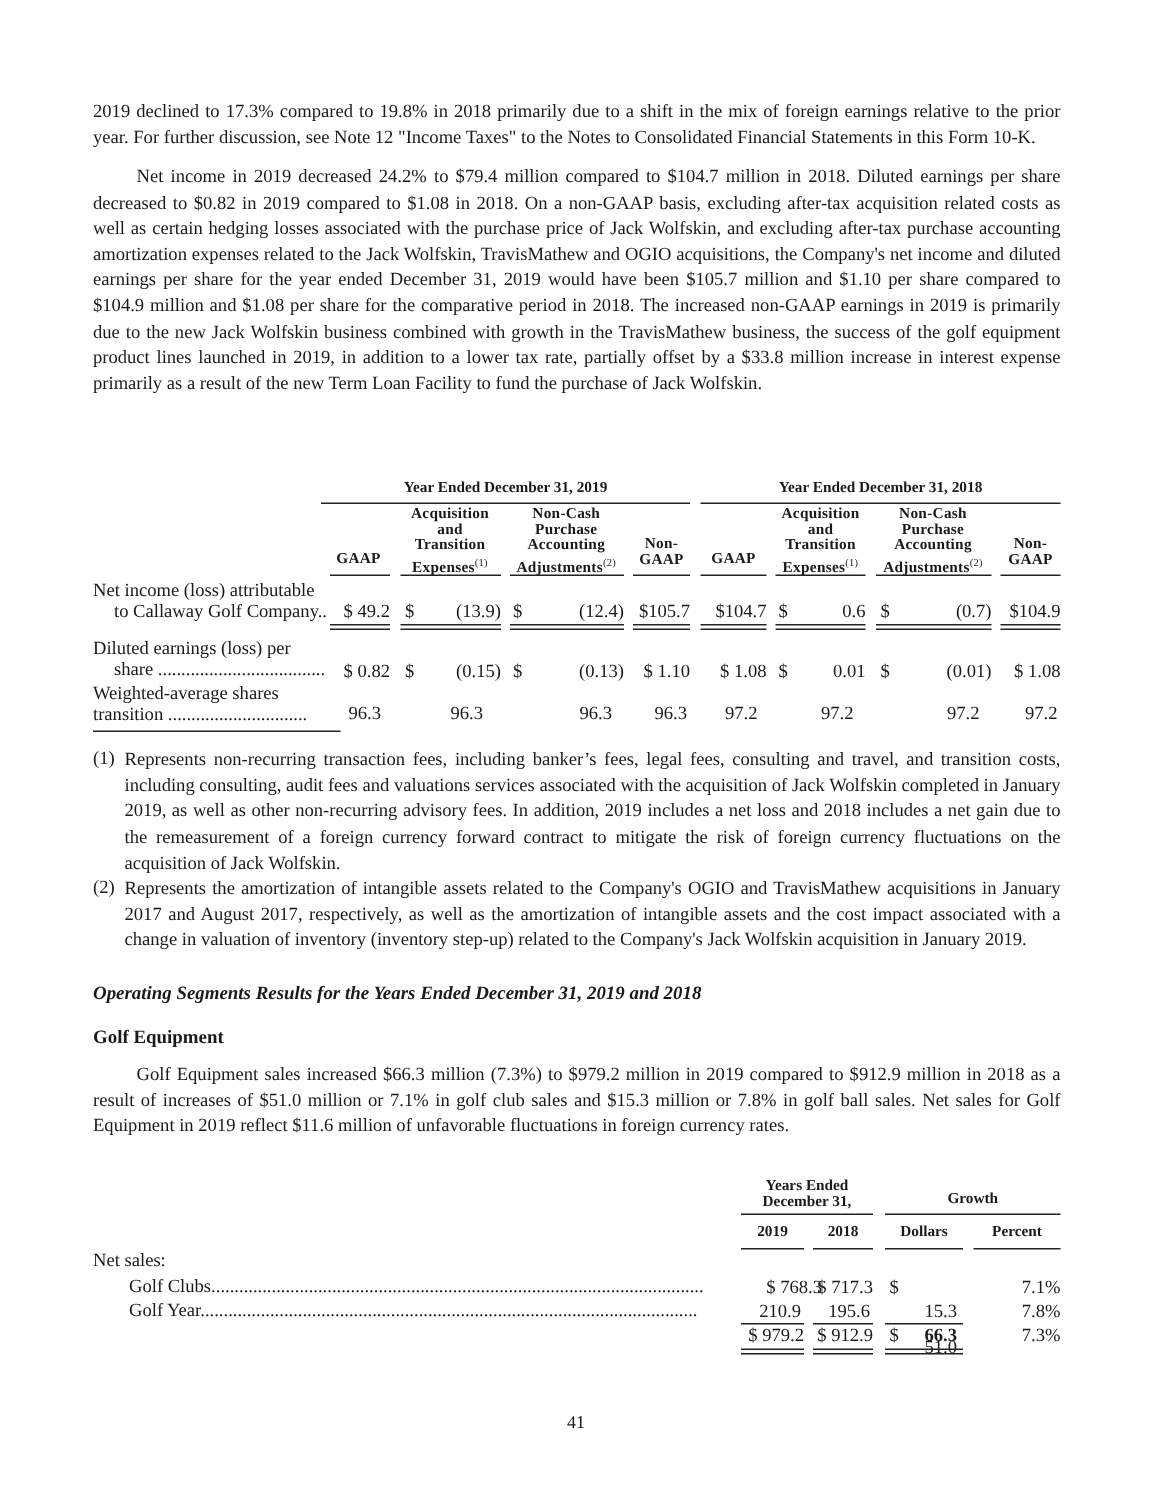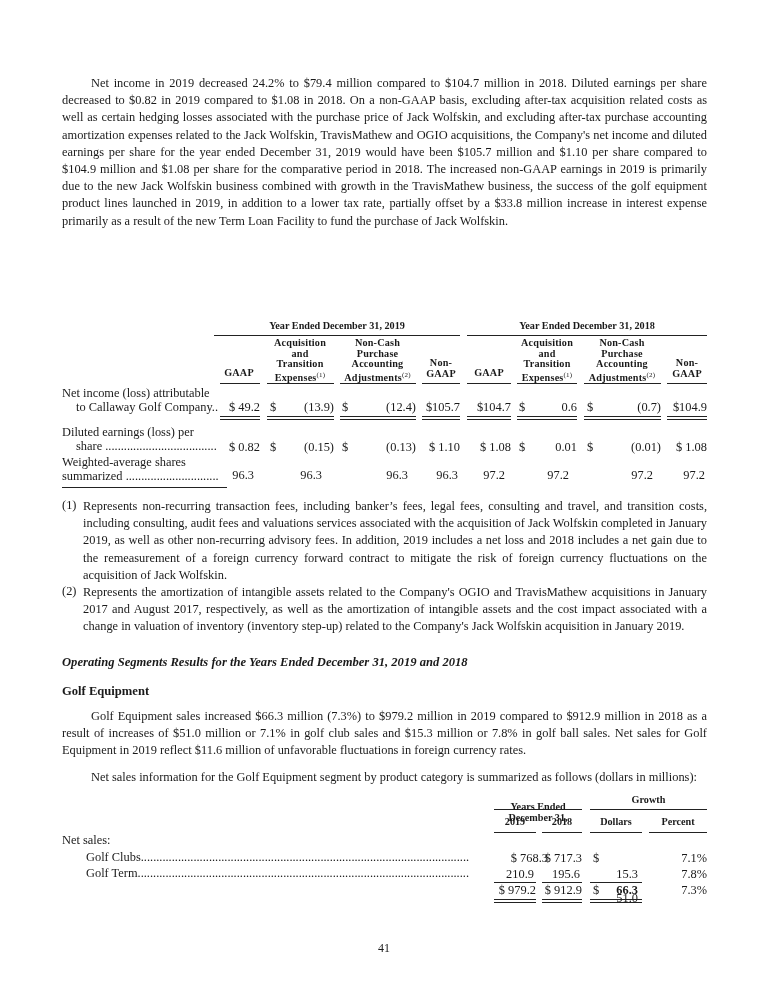--- a/index.html
+++ b/index.html
@@ -30,20 +30,21 @@
   .h-ital { position: absolute; left: 62px; top: 655px; font-style: italic; font-weight: bold; font-size: 12.6px; }
   .h-bold { position: absolute; left: 62px; top: 684px; font-weight: bold; font-size: 12.6px; }
   .seg { position: absolute; left: 62px; top: 708px; width: 645px; }
 
   .sales { position: absolute; left: 62px; top: 785px; width: 645px; }
 </style>
 </head>
 <body>
 
 <div class="page">
+  <p>2019 declined to 17.3% compared to 19.8% in 2018  primarily due to a shift in the mix of foreign earnings relative to the prior year. For further discussion, see Note 12 "Income Taxes" to the Notes to Consolidated Financial Statements in this Form 10-K.</p>
   <p class="indent gap">Net income in 2019 decreased 24.2% to $79.4 million compared to $104.7 million in 2018. Diluted earnings per share decreased to $0.82 in 2019 compared to $1.08 in 2018. On a non-GAAP basis, excluding after-tax acquisition related costs as well as certain hedging losses associated with the purchase price of Jack Wolfskin, and excluding after-tax purchase accounting amortization expenses related to the Jack Wolfskin, TravisMathew and OGIO acquisitions, the Company's net income and diluted earnings per share for the year ended December 31, 2019 would have been $105.7 million and $1.10 per share compared to $104.9 million and $1.08 per share for the comparative period in 2018. The increased non-GAAP earnings in 2019 is primarily due to the new Jack Wolfskin business combined with growth in the TravisMathew business, the success of the golf equipment product lines launched in 2019, in addition to a lower tax rate, partially offset by a $33.8 million increase in interest expense primarily as a result of the new Term Loan Facility to fund the purchase of Jack Wolfskin.</p>
 </div>
 
 <div class="recon">
 
   <div class="abs grp" style="left:152px; top:0; width:246px;">Year Ended December 31, 2019</div>
   <div class="rule" style="left:152px; top:15px; width:246px;"></div>
   <div class="abs grp" style="left:405px; top:0; width:240px;">Year Ended December 31, 2018</div>
   <div class="rule" style="left:405px; top:15px; width:240px;"></div>
 
@@ -128,21 +129,21 @@
   <div class="num" style="left:358px; top:120px; width:40px;">$ 1.10</div>
   <div class="num" style="left:405px; top:120px; width:44px;">$ 1.08</div>
   <div class="cur" style="left:457px; top:120px;">$</div>
   <div class="num" style="left:470px; top:120px; width:45px;">0.01</div>
   <div class="cur" style="left:525px; top:120px;">$</div>
   <div class="num" style="left:540px; top:120px; width:59px;">(0.01)</div>
   <div class="num" style="left:603px; top:120px; width:42px;">$ 1.08</div>
 
   <div class="lbl" style="left:0; top:136px;">
     <div>Weighted-average shares</div>
-    <div>summarized ..............................</div>
+    <div>transition ..............................</div>
   </div>
   <div class="num" style="left:158px; top:148px; width:34px;">96.3</div>
   <div class="num" style="left:205px; top:148px; width:55px;">96.3</div>
   <div class="num" style="left:278px; top:148px; width:68px;">96.3</div>
   <div class="num" style="left:358px; top:148px; width:38px;">96.3</div>
   <div class="num" style="left:405px; top:148px; width:38px;">97.2</div>
   <div class="num" style="left:455px; top:148px; width:52px;">97.2</div>
   <div class="num" style="left:522px; top:148px; width:69px;">97.2</div>
   <div class="num" style="left:603px; top:148px; width:40px;">97.2</div>
 </div>
@@ -154,25 +155,24 @@
 </div>
 <div class="fn" style="top:584px;">
   <span class="n">(2)</span>
   <p class="t">Represents the amortization of intangible assets related to the Company's OGIO and TravisMathew acquisitions in January 2017 and August 2017, respectively, as well as the amortization of intangible assets and the cost impact associated with a change in valuation of inventory (inventory step-up) related to the Company's Jack Wolfskin acquisition in January 2019.</p>
 </div>
 
 <div class="h-ital">Operating Segments Results for the Years Ended December 31, 2019 and 2018</div>
 <div class="h-bold">Golf Equipment</div>
 <div class="seg">
   <p class="indent">Golf Equipment sales increased $66.3 million (7.3%) to $979.2 million in 2019 compared to $912.9 million in 2018 as a result of increases of $51.0 million or 7.1% in golf club sales and $15.3 million or 7.8% in golf ball sales. Net sales for Golf Equipment in 2019 reflect $11.6 million of unfavorable fluctuations in foreign currency rates.</p>
-  <p class="indent gap">Net sales information for the Golf Equipment segment by product category is summarized as follows (dollars in millions):</p>
 </div>
 
 <div class="sales">
-  <div class="abs grp" style="left:432px; top:16px; width:88px; line-height:11px;text-align:center;">
+  <div class="abs grp" style="left:432px; top:0; width:88px; line-height:11px;text-align:center;">
     <div>Years Ended</div>
       <div>December 31,</div>
   </div>
   <div class="abs grp" style="left:528px; top:9px; width:117px;">Growth</div>
   <div class="rule" style="left:432px; top:24px; width:88px;"></div>
   <div class="rule" style="left:528px; top:24px; width:117px;"></div>
   <div class="abs grp" style="left:432px; top:31px; width:42px;">2019</div>
   <div class="abs grp" style="left:480px; top:31px; width:40px;">2018</div>
   <div class="abs grp" style="left:528px; top:31px; width:52px;">Dollars</div>
   <div class="abs grp" style="left:587px; top:31px; width:58px;">Percent</div>
@@ -183,21 +183,21 @@
 
   <div class="lbl" style="left:0; top:49px;">Net sales:</div>
 
   <div class="lbl" style="left:24px; top:66px; width:405px; overflow:hidden;"><span>Golf Clubs</span><span>..........................................................................................................</span></div>
   <div class="num" style="left:430px; top:66px; width:44px;margin-left:12px;">$ 768.3</div>
   <div class="num" style="left:478px; top:66px; width:42px;">$ 717.3</div>
   <div class="cur" style="left:531px; top:66px;">$</div>
   <div class="num" style="left:540px; top:66px; width:36px;margin-top:40px;">51.0</div>
   <div class="num" style="left:587px; top:66px; width:58px;">7.1%</div>
 
-  <div class="lbl" style="left:24px; top:82px; width:405px; overflow:hidden;"><span>Golf Term</span><span>...........................................................................................................</span></div>
+  <div class="lbl" style="left:24px; top:82px; width:405px; overflow:hidden;"><span>Golf Year</span><span>...........................................................................................................</span></div>
   <div class="num" style="left:430px; top:82px; width:42px;">210.9</div>
   <div class="num" style="left:478px; top:82px; width:40px;">195.6</div>
   <div class="num" style="left:540px; top:82px; width:36px;">15.3</div>
   <div class="num" style="left:587px; top:82px; width:58px;">7.8%</div>
   <div class="rule" style="left:432px; top:97px; width:42px; border-top-width:1px;"></div>
   <div class="rule" style="left:480px; top:97px; width:40px; border-top-width:1px;"></div>
   <div class="rule" style="left:528px; top:97px; width:52px; border-top-width:1px;"></div>
 
   <div class="num" style="left:430px; top:98px; width:44px;">$ 979.2</div>
   <div class="num" style="left:478px; top:98px; width:42px;">$ 912.9</div>

